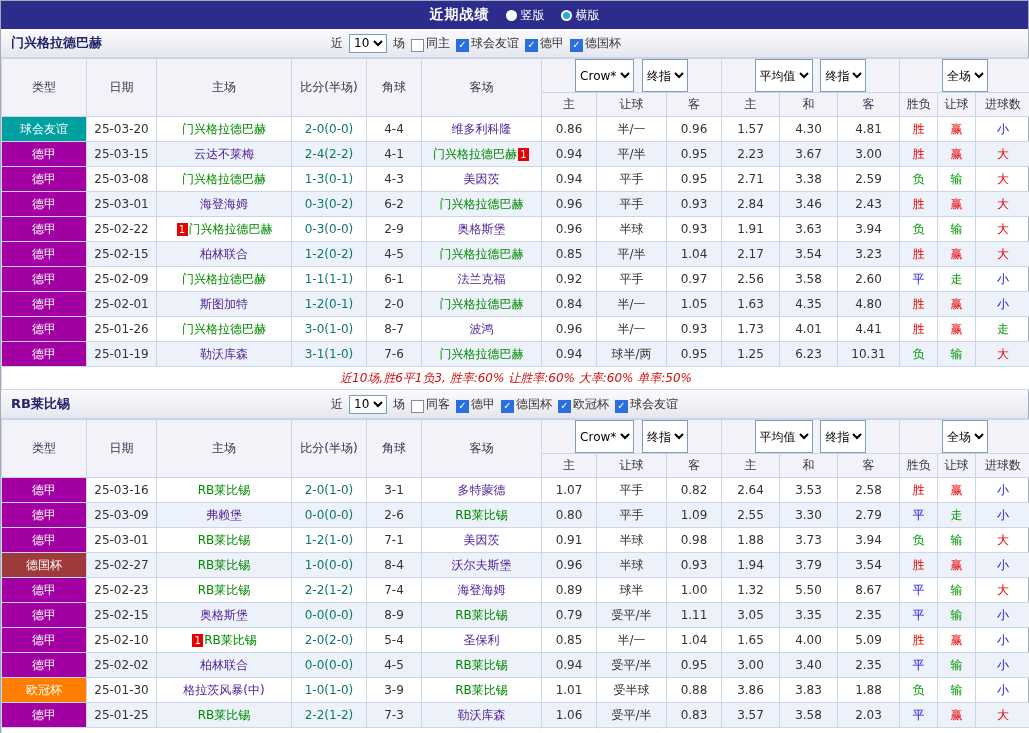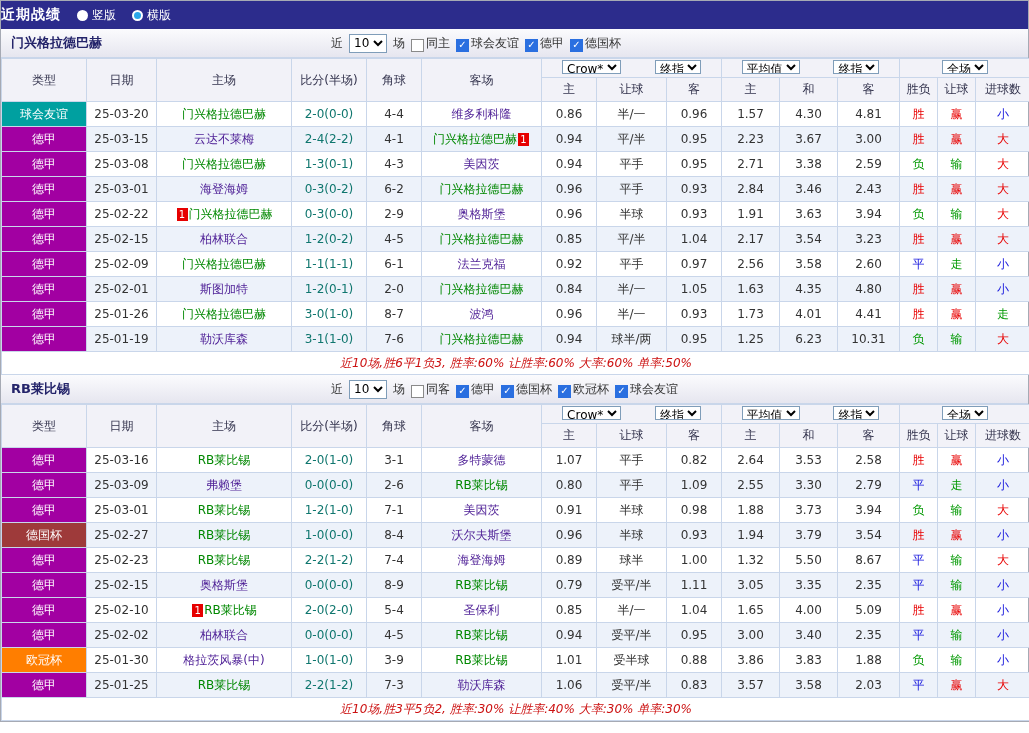--- a/index.html
+++ b/index.html
@@ -1,20 +1,20 @@
 <!DOCTYPE html>
 <html><head>
 <meta charset="utf-8">
 <style>
   * { margin:0; padding:0; box-sizing:border-box; }
   body { width:1029px; font-family:"DejaVu Sans","Liberation Sans",sans-serif; font-size:12px; color:#333; background:#fff; }
   .page { width:1029px; border:1px solid #a6aab4; }
 
   
-  .topbar { height:28px; background:#2c2c8c; display:flex; align-items:center; justify-content:flex-start; gap:16px; }
+  .topbar { height:28px; background:#2c2c8c; display:flex; align-items:center; justify-content:center; gap:16px; }
   .topbar-title { color:#fff; font-weight:bold; font-size:14px; letter-spacing:1px; }
   .radio { display:inline-flex; align-items:center; gap:4px; color:#fff; cursor:pointer; }
   .radio-dot { width:11px; height:11px; border-radius:50%; background:#fff; position:relative; display:inline-block; }
   .radio.sel .radio-dot::after { content:''; position:absolute; left:2px; top:2px; width:7px; height:7px; border-radius:50%; background:#2aa7e8; }
 
   
   .section-bar { height:29px; background:linear-gradient(#fbfbfd,#e6e6ef); border-bottom:1px solid #c9d6ea; display:flex; align-items:center; position:relative; }
   .team-title { font-weight:bold; color:#24246a; padding:0 10px; font-size:13px; }
   .filters { position:absolute; left:330px; display:flex; align-items:center; gap:6px; }
   .flabel { color:#333; }
@@ -24,21 +24,21 @@
   .box.checked { background:#2a6fe0; border-color:#2a6fe0; }
   .cbl { color:#333; }
 
   
   table.grid { border-collapse:collapse; table-layout:fixed; width:1029px; border:1px solid #b7c7de; }
   .grid th, .grid td { border:1px solid #c9d6ea; text-align:center; overflow:hidden; white-space:nowrap; padding:0 2px; }
   .grid thead th { background:#f2f2f8; color:#33334d; font-weight:normal; }
   .grid tr.h1 th { height:19px; }
   .grid tr.h2 th { height:24px; }
   .ddcell { padding:1px 0; }
-  .ddcell select { margin:0 15px; height:14px; }
+  .ddcell select { margin:0 2px; height:33px; }
   .grid tbody td { height:25px; }
   .grid tbody tr:nth-child(even) { background:#edf2fa; }
   td.type { color:#fff; cursor:pointer; }
   .t-friendly { background:#00a0a0; }
   .t-bund { background:#a200a2; }
   .t-dfb { background:#9e3a3a; }
   .t-ucl { background:#ff7e00; }
   .feat { color:#008800; cursor:pointer; }
   .opp { color:#4c1d95; cursor:pointer; }
   td.score { color:#0f766e; cursor:pointer; }

